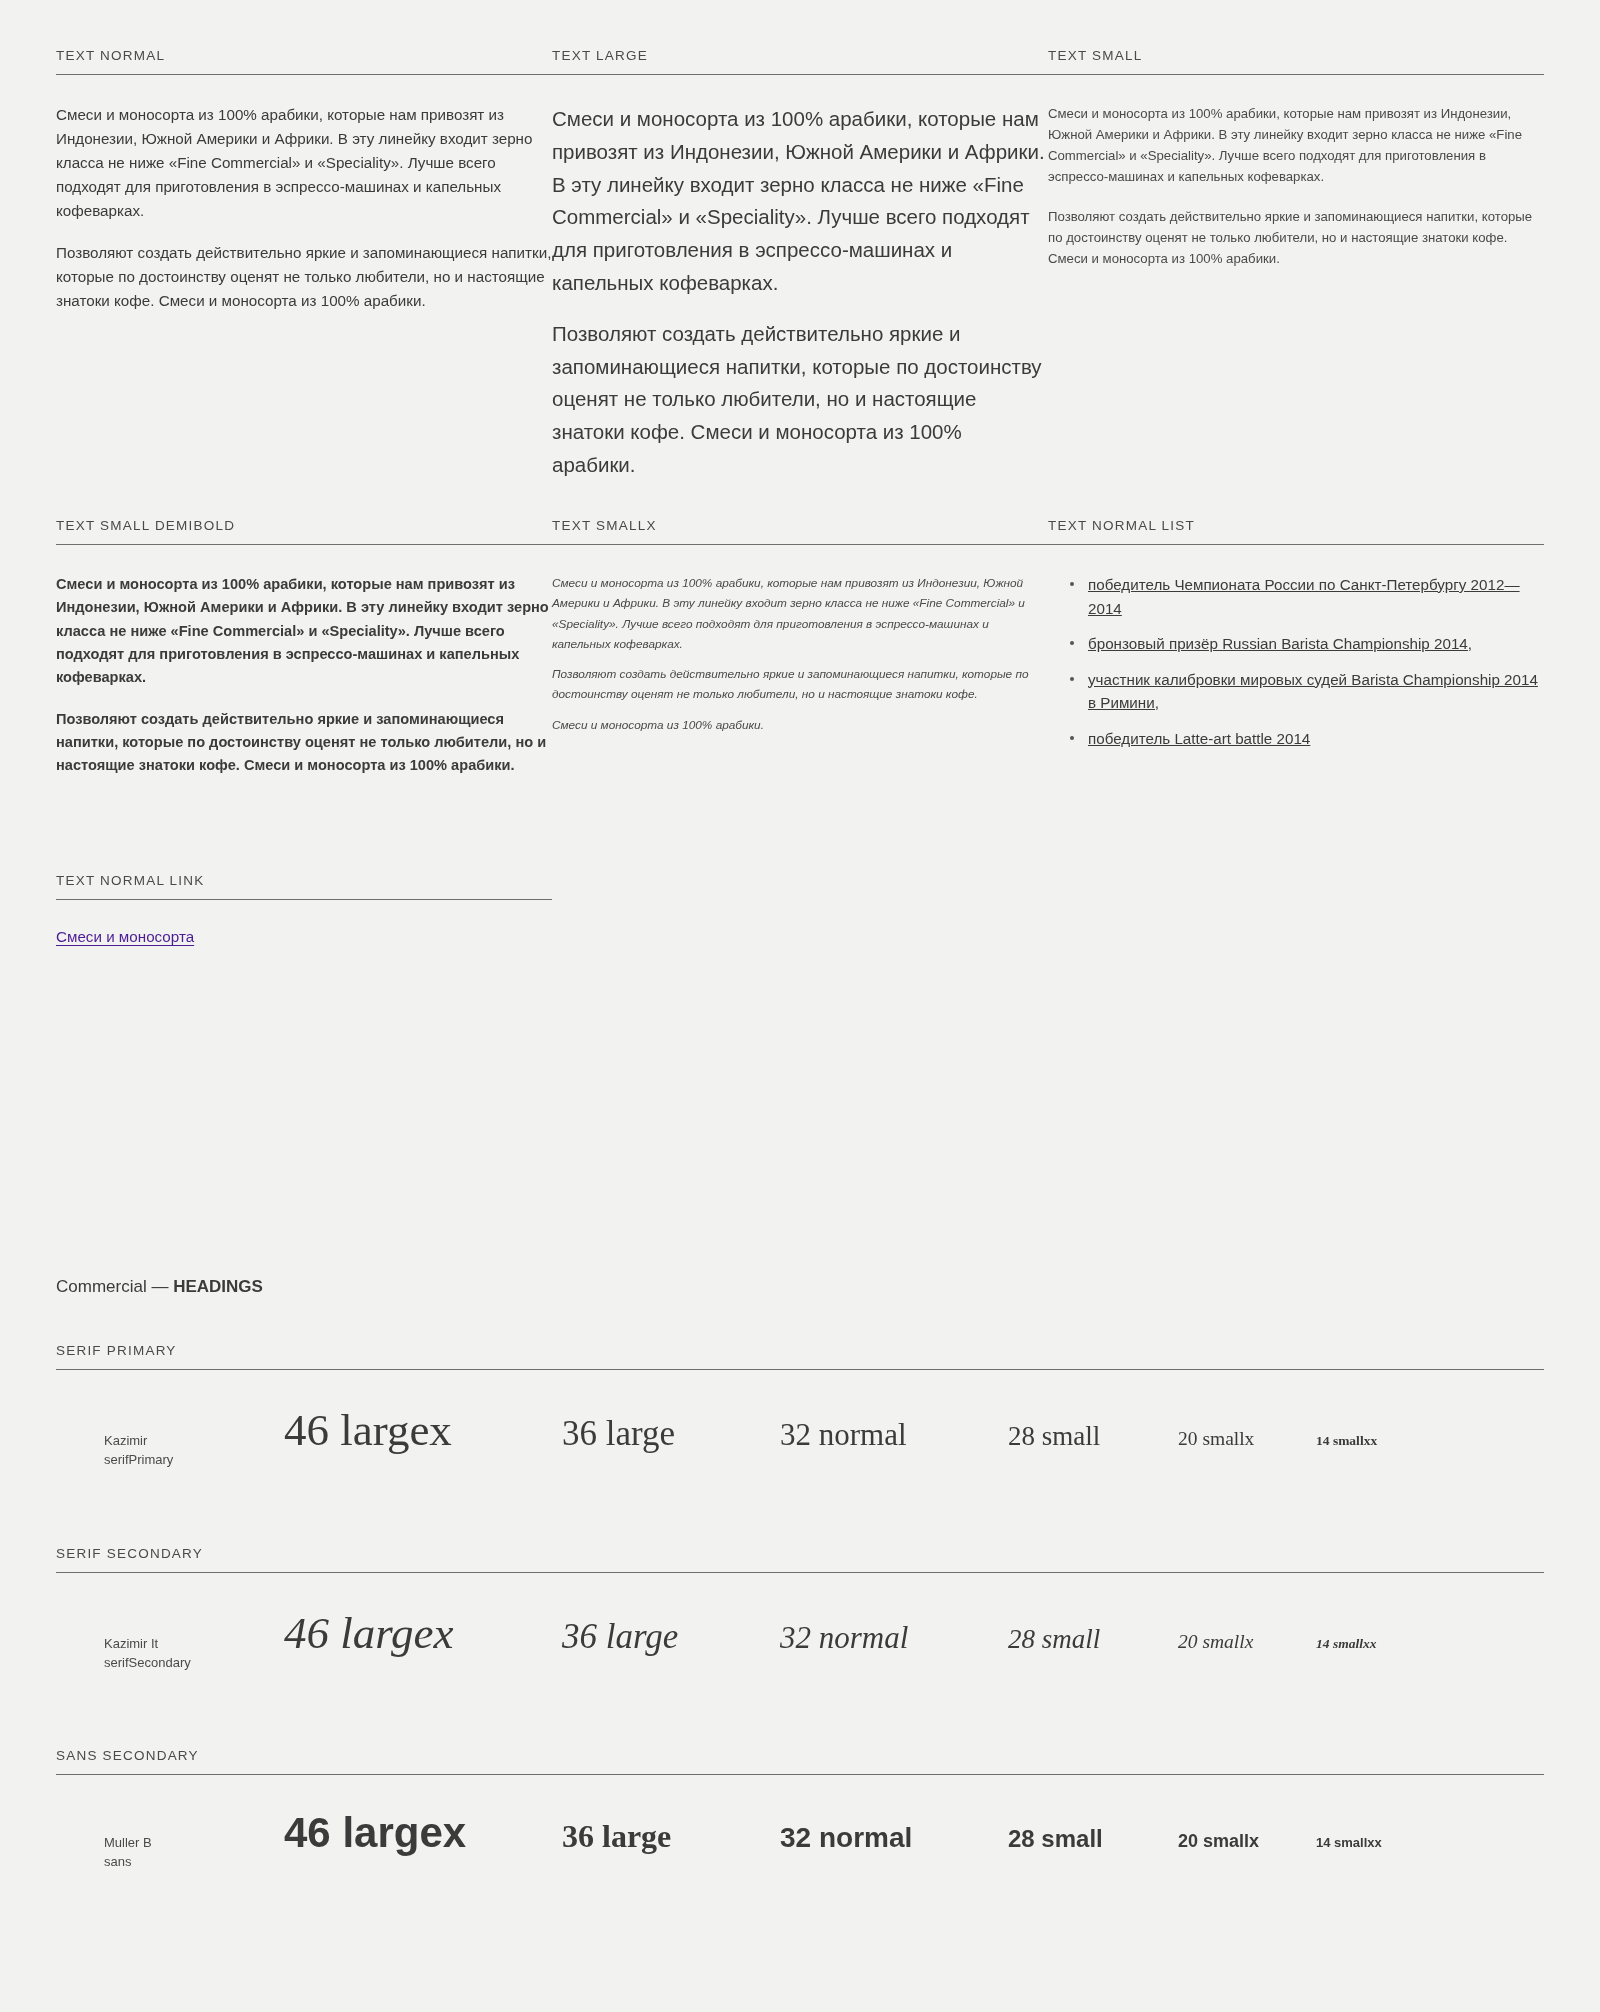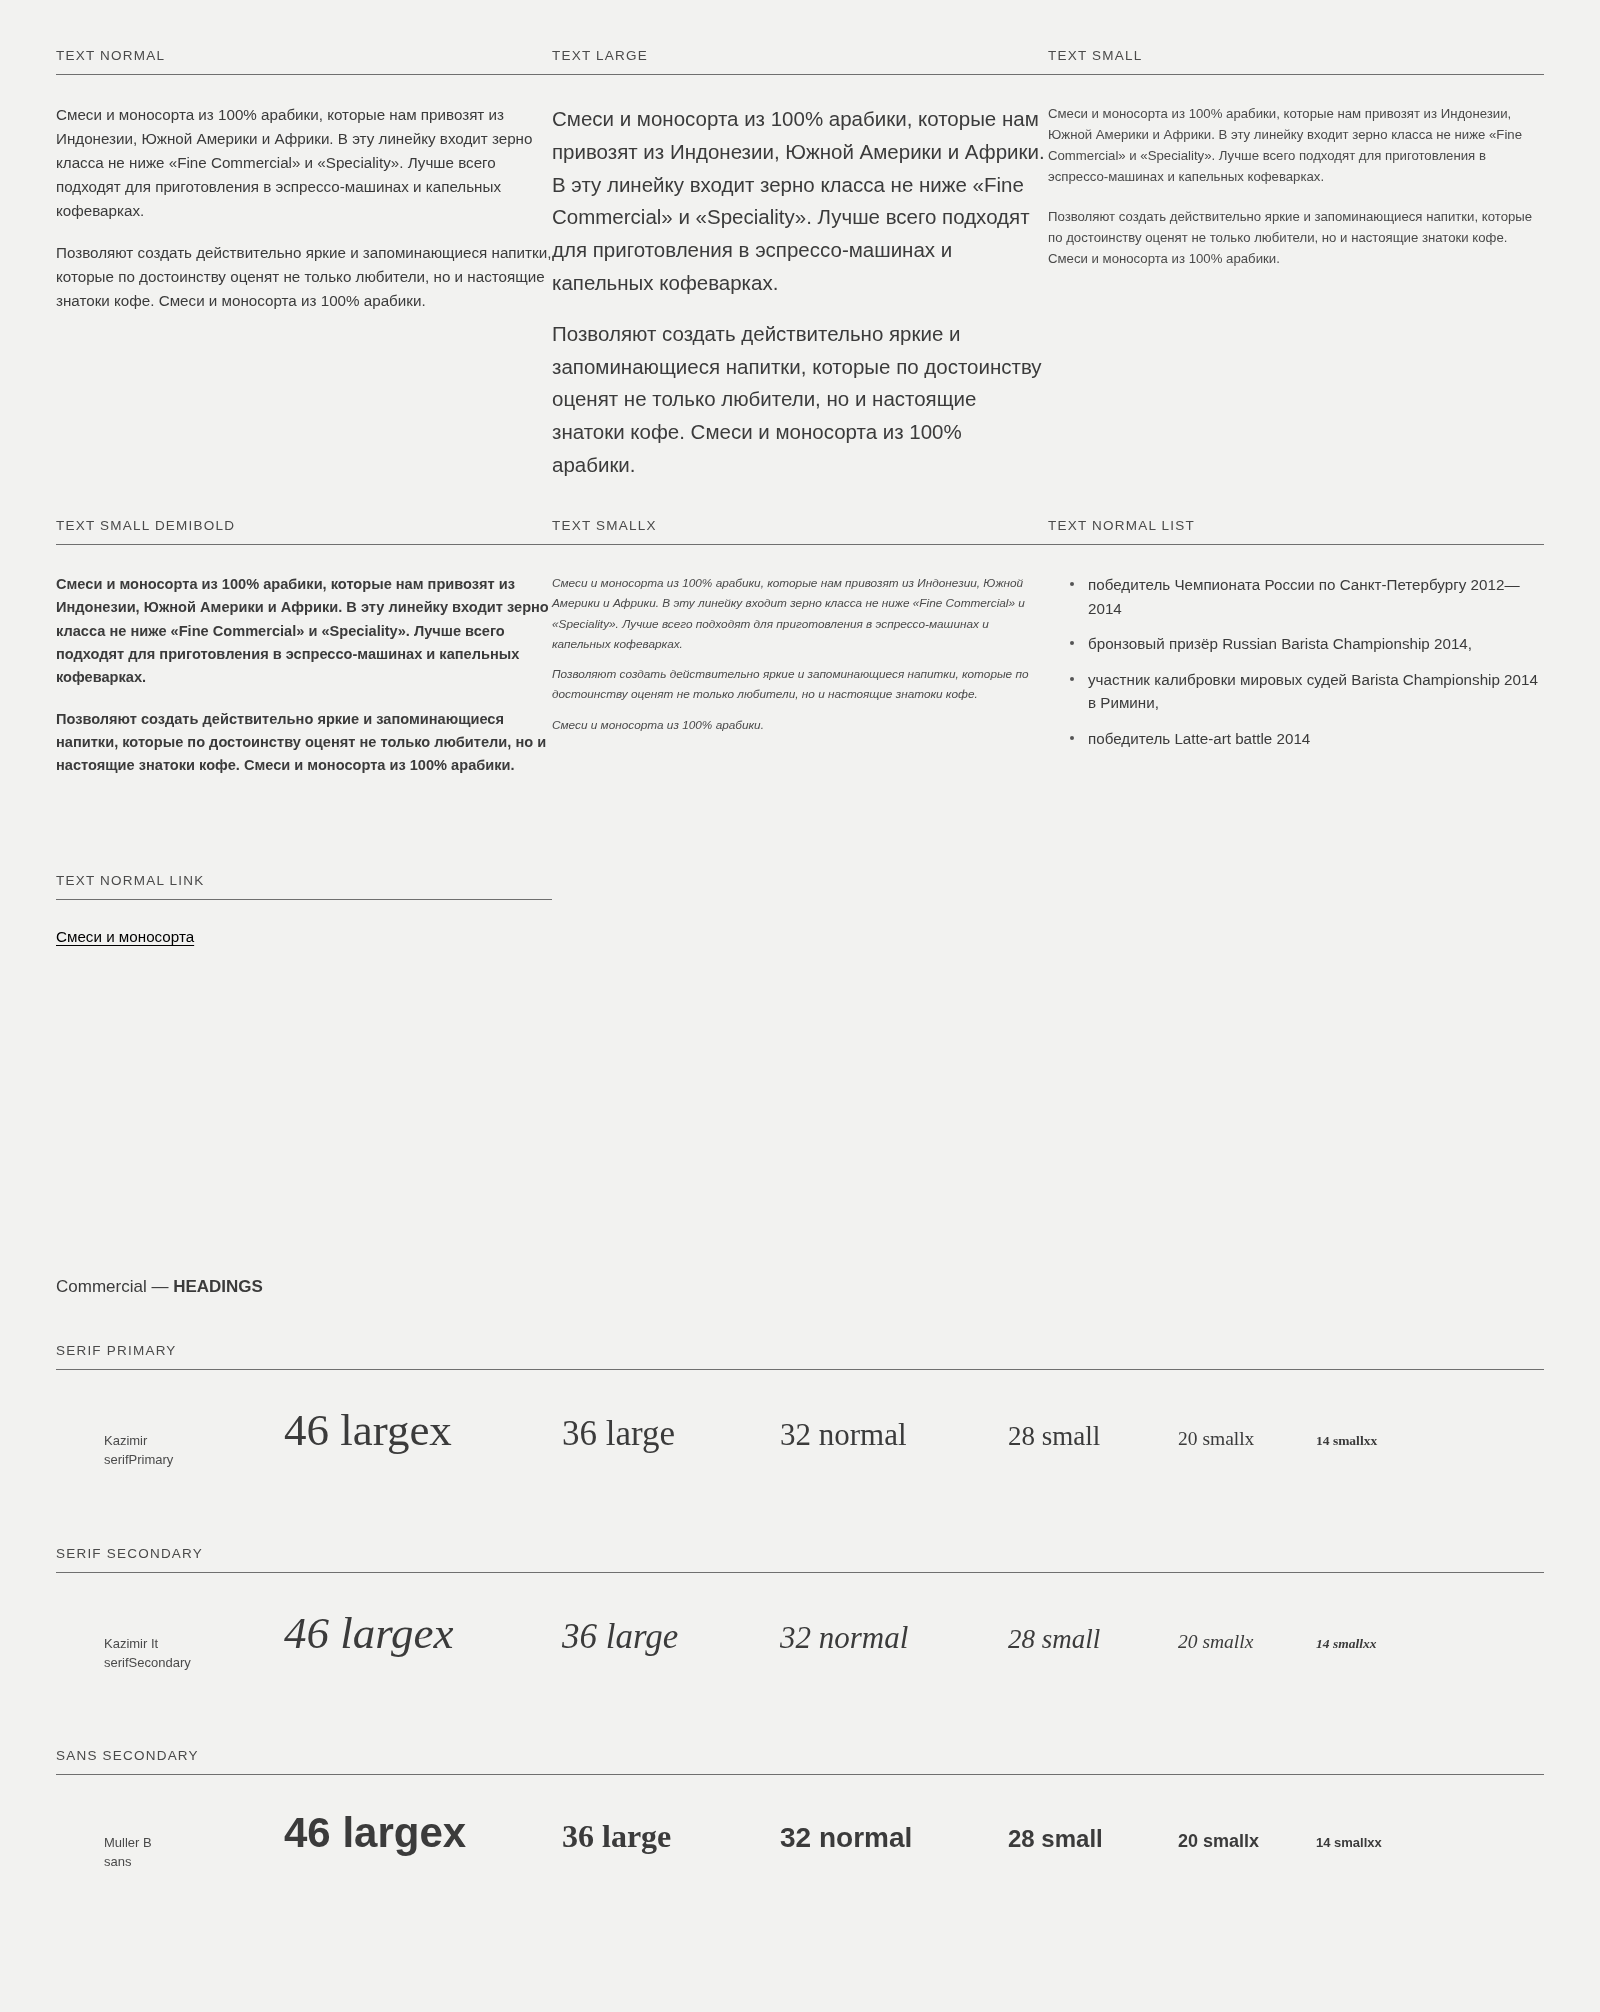--- a/index.html
+++ b/index.html
@@ -75,20 +75,21 @@
     font-size: 11.8px;
     line-height: 1.72;
     font-style: italic;
     color: #4a4a4a;
     margin-bottom: 10px;
   }
   .t-list ul {
     margin: 0;
     padding: 0 0 0 22px;
     list-style: none;
+    text-decoration: underline;
   }
   .t-list li {
     font-size: 15.2px;
     line-height: 1.55;
     color: #3b3b3b;
     position: relative;
     margin-bottom: 12px;
     padding-left: 18px;
   }
   .t-list li:before {
@@ -96,21 +97,21 @@
     position: absolute;
     left: 0;
     top: 9px;
     width: 4px;
     height: 4px;
     border-radius: 50%;
     background: #555;
   }
   .t-link a {
     font-size: 15.2px;
-    color: #000000;
+    color: #4c1d95;
     text-decoration: underline;
     text-underline-offset: 3px;
   }
   .t-quote p {
     font-family: "Liberation Serif", serif;
     font-style: italic;
     font-size: 27px;
     line-height: 1.5;
     color: #2f2f2f;
     margin: 0;

